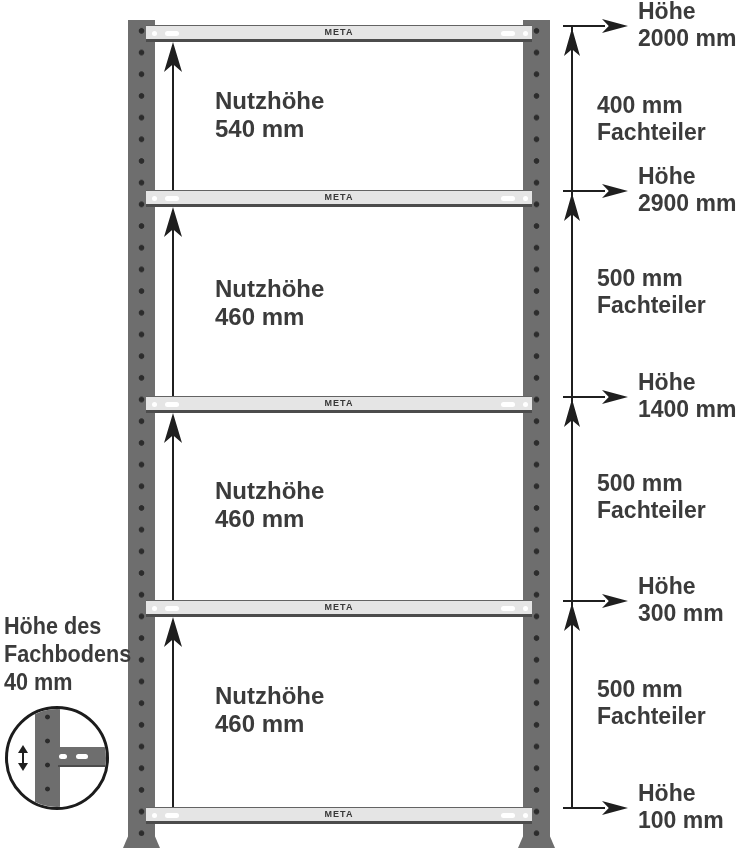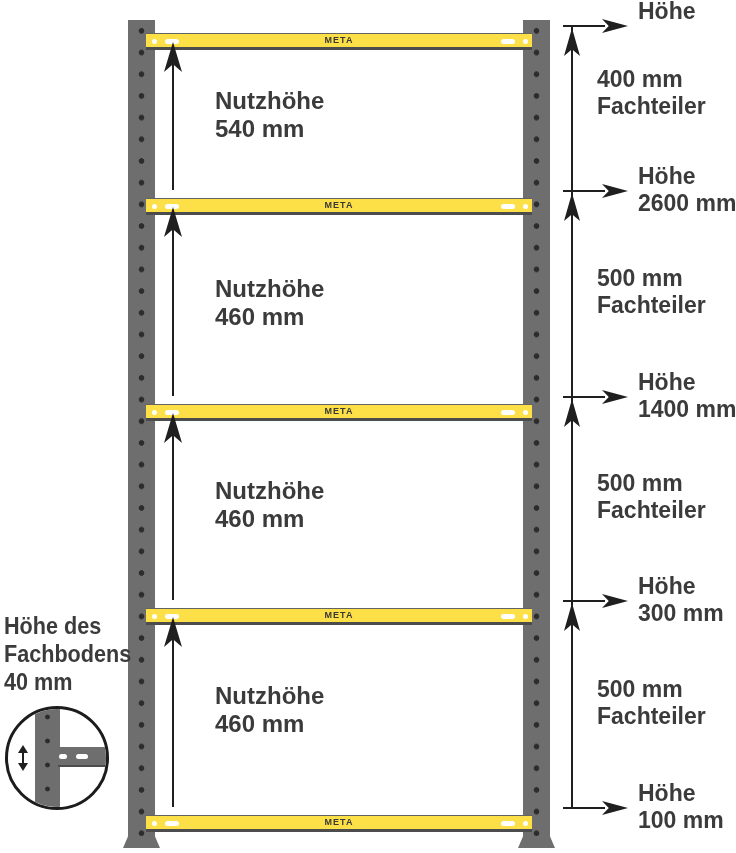--- a/index.html
+++ b/index.html
@@ -7,22 +7,22 @@
           font-family:"Liberation Sans",sans-serif;}
 
   
   .post{position:absolute;width:27px;background-color:#6e6e6e;
         background-image:radial-gradient(circle,#2c2c2c 2.4px,transparent 3.2px);
         background-size:27px 21.7px;}
   .foot{position:absolute;width:37px;height:12px;background:#6e6e6e;
         clip-path:polygon(14% 0,86% 0,100% 100%,0 100%);}
 
   
-  .bar{position:absolute;left:146px;width:386px;height:17px;background:#fde047;
-       border-top:1px solid #636363;border-bottom:3px solid #4c4c4c;box-sizing:border-box;margin-top:8px;}
+  .bar{position:absolute;left:146px;width:386px;height:17px;background:#e5e5e5;
+       border-top:1px solid #636363;border-bottom:3px solid #4c4c4c;box-sizing:border-box;}
   .logo{position:absolute;left:0;right:0;top:1px;text-align:center;font-size:9px;font-weight:700;
         color:#383838;letter-spacing:1px;line-height:11px;}
   .bardot{position:absolute;top:5px;width:5px;height:5px;border-radius:50%;background:#fff;}
   .bardot.l{left:6px}.bardot.r{right:4px}
   .barslot{position:absolute;top:5px;width:14px;height:5px;border-radius:2.5px;background:#fff;}
   .barslot.l{left:19px}.barslot.r{right:17px}
 
   
   .uarrow{position:absolute;left:164px;width:18px;}
   .uarrow .head{position:absolute;left:0;top:0;width:18px;height:30px;background:#1f1f1f;
@@ -152,39 +152,40 @@
   <div class="hline" style="top:807px;"></div>
   <i class="rarrow" style="top:800px;"></i>
 
   <i class="segup" style="top:28px;"></i>
   <i class="segup" style="top:193px;"></i>
   <i class="segup" style="top:399px;"></i>
   <i class="segup" style="top:603px;"></i>
 
   <div class="lbl hoehe" style="top:-2px;">
     <div>Höhe</div>
+    <div>2000 mm</div>
   </div>
   <div class="lbl hoehe" style="top:163px;">
     <div>Höhe</div>
-    <div>2600 mm</div>
+    <div>2900 mm</div>
   </div>
   <div class="lbl hoehe" style="top:369px;">
     <div>Höhe</div>
     <div>1400 mm</div>
   </div>
   <div class="lbl hoehe" style="top:573px;">
     <div>Höhe</div>
     <div>300 mm</div>
   </div>
   <div class="lbl hoehe" style="top:780px;">
     <div>Höhe</div>
     <div>100 mm</div>
   </div>
 
-  <div class="lbl fach" style="top:66px;">
+  <div class="lbl fach" style="top:92px;">
     <div>400 mm</div>
     <div>Fachteiler</div>
   </div>
   <div class="lbl fach" style="top:265px;">
     <div>500 mm</div>
     <div>Fachteiler</div>
   </div>
   <div class="lbl fach" style="top:470px;">
     <div>500 mm</div>
     <div>Fachteiler</div>

